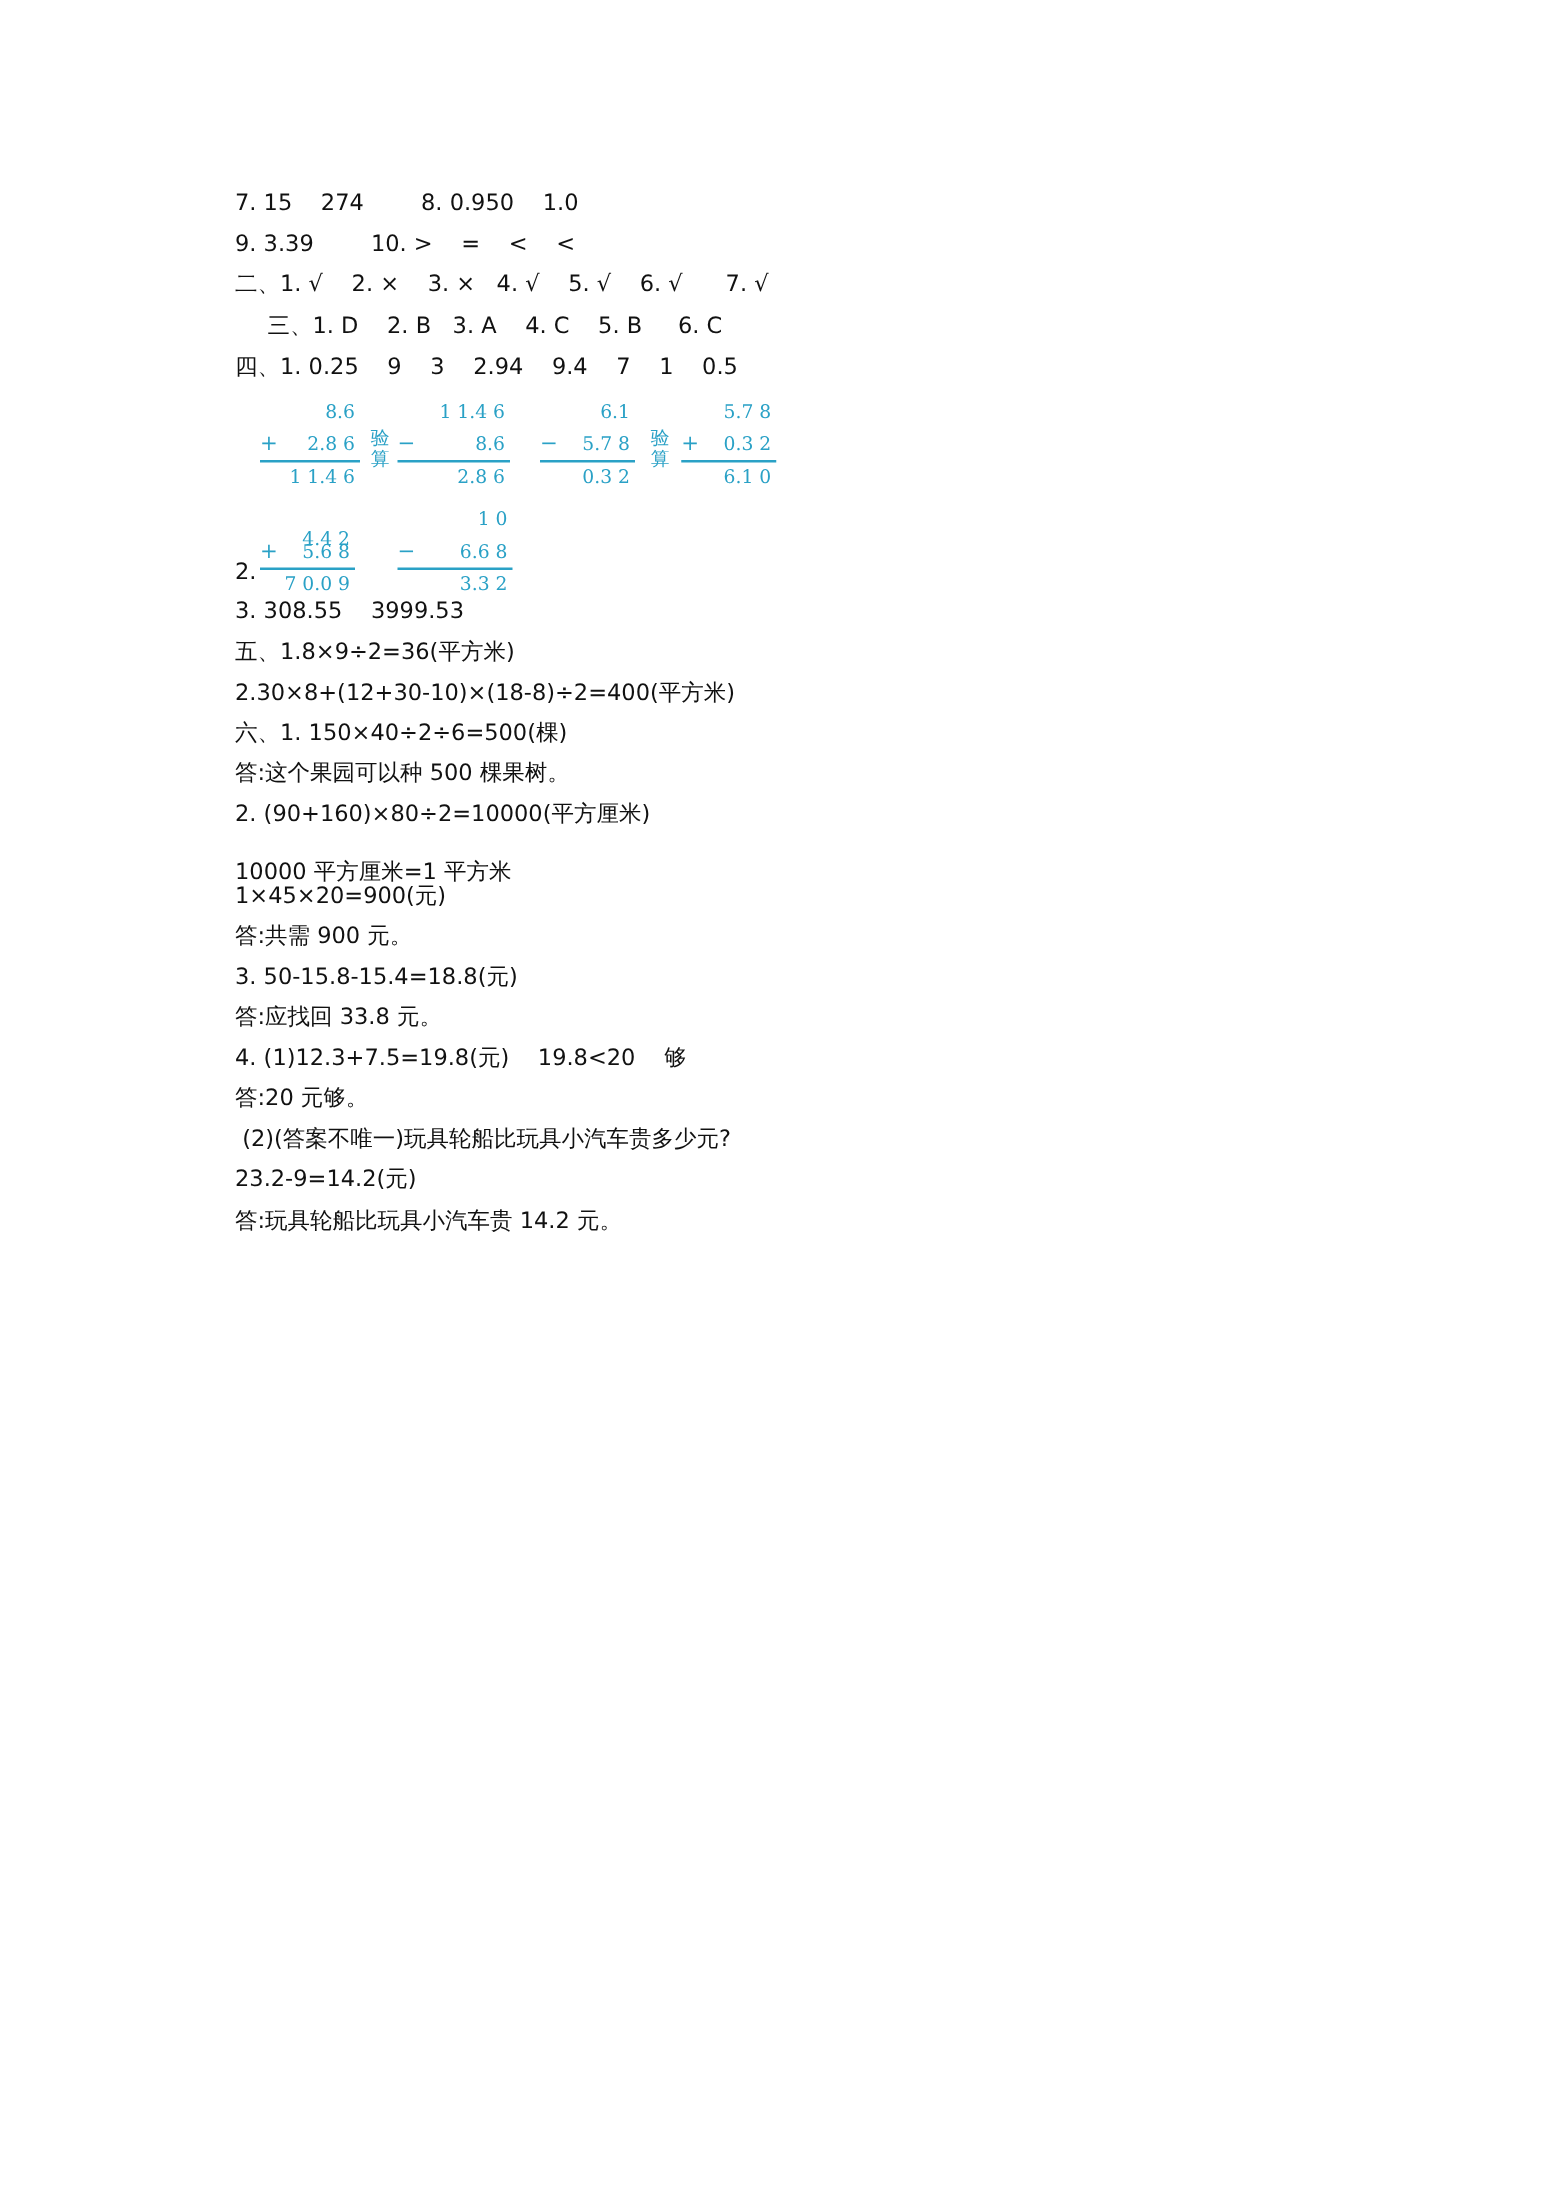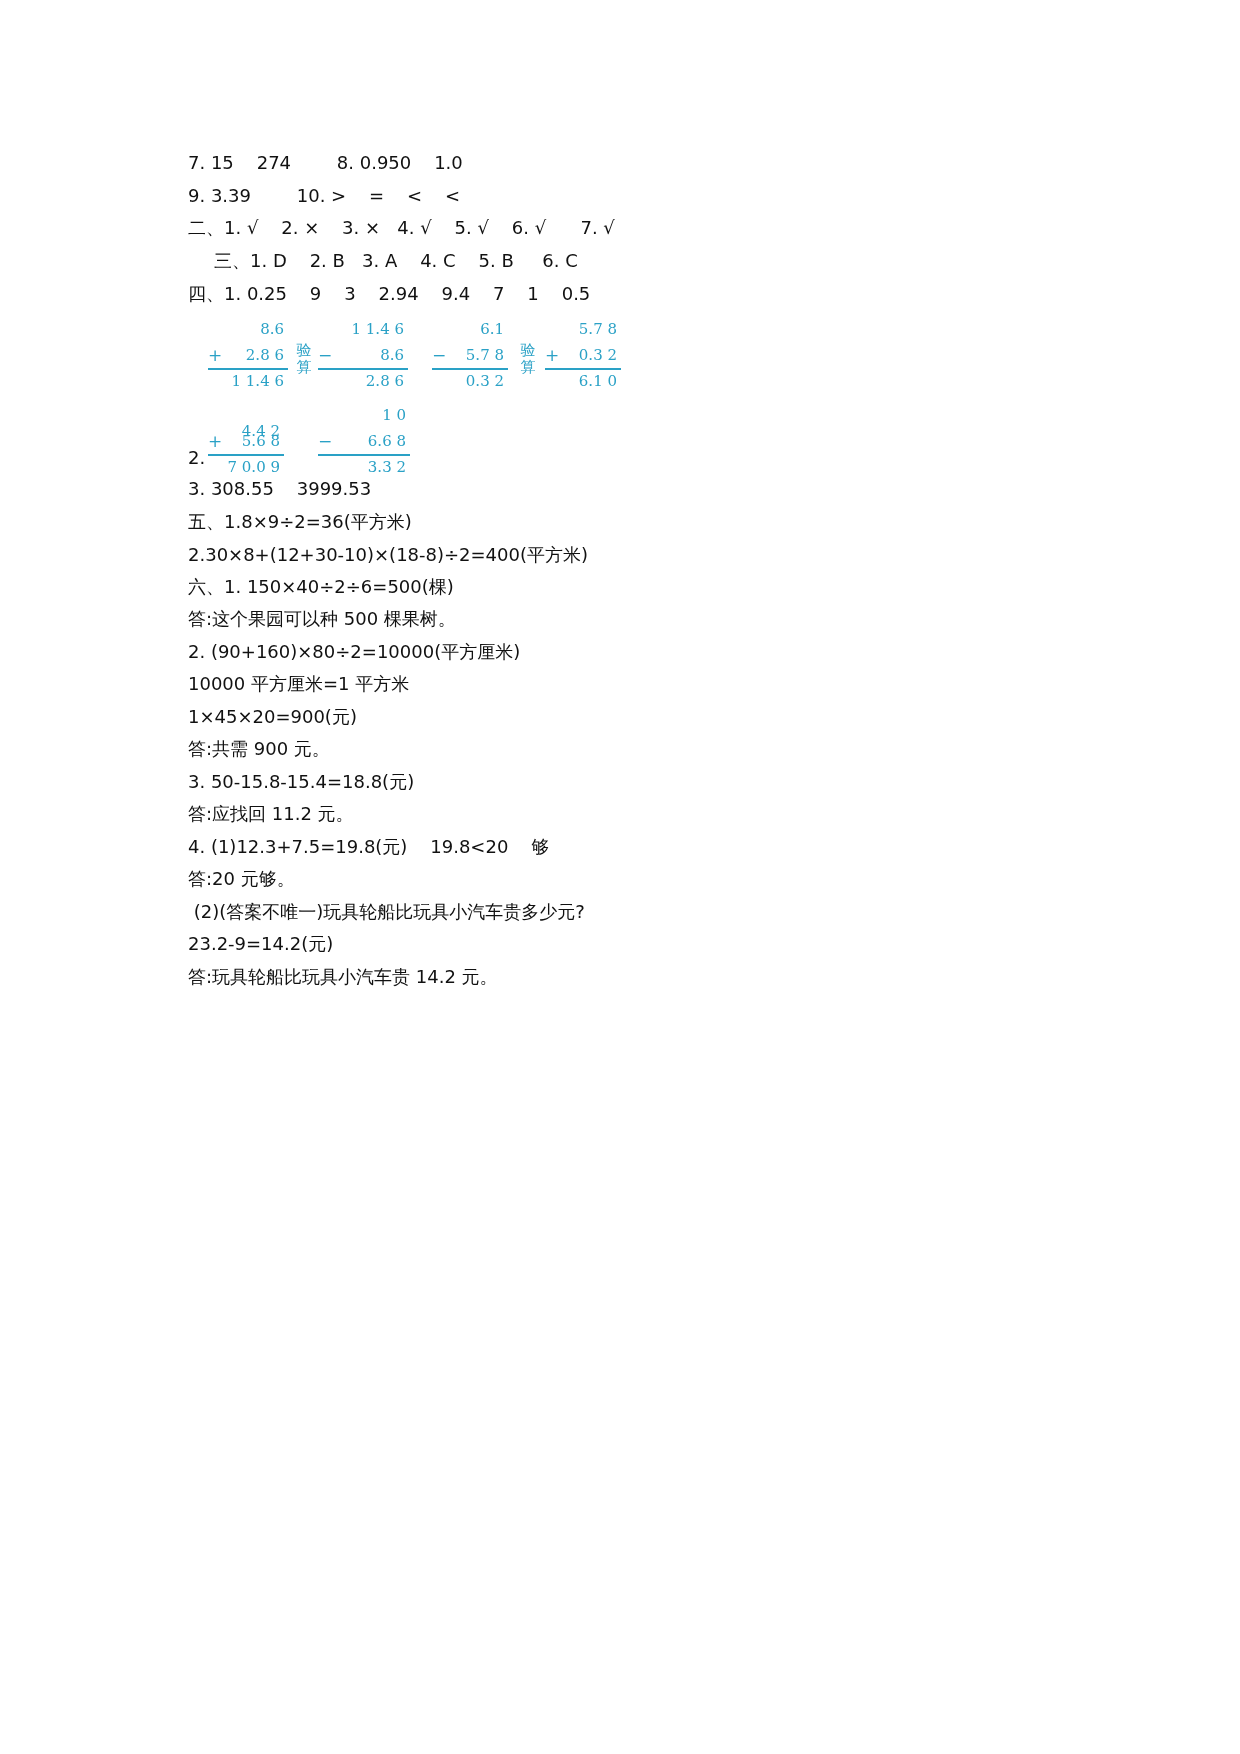--- a/index.html
+++ b/index.html
@@ -22,25 +22,25 @@
     <div class="line" style="top: 217px;">二、1. √    2. ×    3. ×   4. √    5. √    6. √      7. √</div>
     <div class="line" style="top: 250px; margin-left: 26px;">三、1. D    2. B   3. A    4. C    5. B     6. C</div>
     <div class="line" style="top: 283px;">四、1. 0.25    9    3    2.94    9.4    7    1    0.5</div>
     <div class="line" style="top: 447px;">2.</div>
     <div class="line" style="top: 478px; text-align: center;">3. 308.55    3999.53</div>
     <div class="line" style="top: 511px;">五、1.8×9÷2=36(平方米)</div>
     <div class="line" style="top: 544px;">2.30×8+(12+30-10)×(18-8)÷2=400(平方米)</div>
     <div class="line" style="top: 576px;">六、1. 150×40÷2÷6=500(棵)</div>
     <div class="line" style="top: 608px;">答:这个果园可以种 500 棵果树。</div>
     <div class="line" style="top: 641px;">2. (90+160)×80÷2=10000(平方厘米)</div>
-    <div class="line" style="top: 673px;">10000 平方厘米=1 平方米</div>
+    <div class="line" style="top: 687px;">10000 平方厘米=1 平方米</div>
     <div class="line" style="top: 706px;">1×45×20=900(元)</div>
     <div class="line" style="top: 738px;">答:共需 900 元。</div>
     <div class="line" style="top: 771px;">3. 50-15.8-15.4=18.8(元)</div>
-    <div class="line" style="top: 803px;">答:应找回 11.2 元。</div>
+    <div class="line" style="top: 803px;">答:应找回 33.8 元。</div>
     <div class="line" style="top: 836px;">4. (1)12.3+7.5=19.8(元)    19.8&lt;20    够</div>
     <div class="line" style="top: 868px;">答:20 元够。</div>
     <div class="line" style="top: 901px;"> (2)(答案不唯一)玩具轮船比玩具小汽车贵多少元?</div>
     <div class="line" style="top: 933px;">23.2-9=14.2(元)</div>
     <div class="line" style="top: 966px;">答:玩具轮船比玩具小汽车贵 14.2 元。</div>
     <div class="calc" style="left: 208px; top: 320px; width: 80px; height: 70px;">
       <div class="r" style="top: 0px; right: 4px;">8.6</div>
       <div class="r" style="top: 26px; right: 4px;">2.8 6</div>
       <div class="r" style="left: 0px; top: 25px; font-size: 17px;">+</div>
       <div class="bar" style="left: 0px; width: 80px; top: 48px;"></div>

